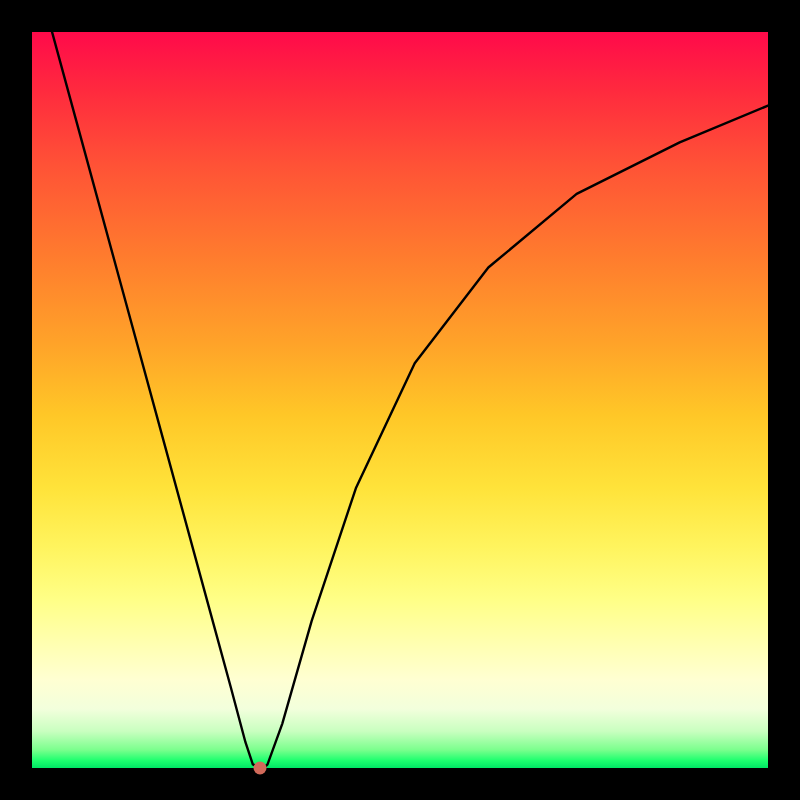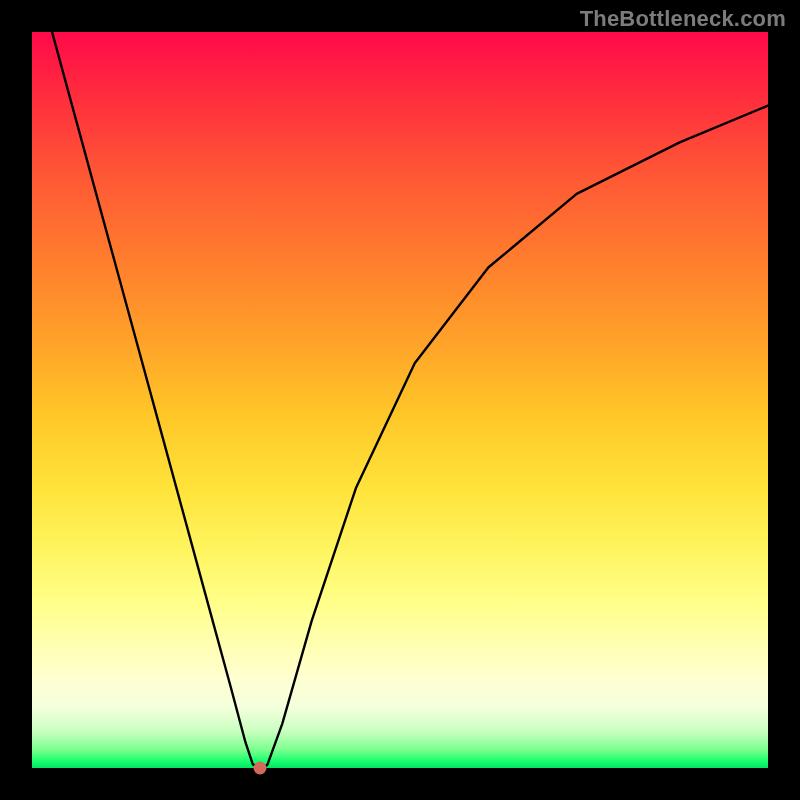--- a/index.html
+++ b/index.html
@@ -75,14 +75,13 @@
 </head>
 <body>
 
 <div class="frame">
   <div class="plot-area">
     <svg class="curve" viewBox="0 0 736 736" preserveAspectRatio="none">
       <path id="curve-path" fill="none" stroke="#000" stroke-width="2.4" stroke-linejoin="round" stroke-linecap="round" d="M0.00 -73.60 L44.16 88.32 L88.32 250.24 L132.48 412.16 L176.64 574.08 L198.72 655.04 L213.44 710.24 L220.80 732.32 L228.16 736.00 L231.84 736.00 L235.52 732.32 L250.24 691.84 L279.68 588.80 L323.84 456.32 L382.72 331.20 L456.32 235.52 L544.64 161.92 L647.68 110.40 L736.00 73.60"></path>
     </svg>
     <div class="marker" id="marker" style="left: 228.16px; top: 736px;"></div>
   </div>
-  <div class="watermark">TheBottleneck.com</div>
 </div>
 
 </body></html>

